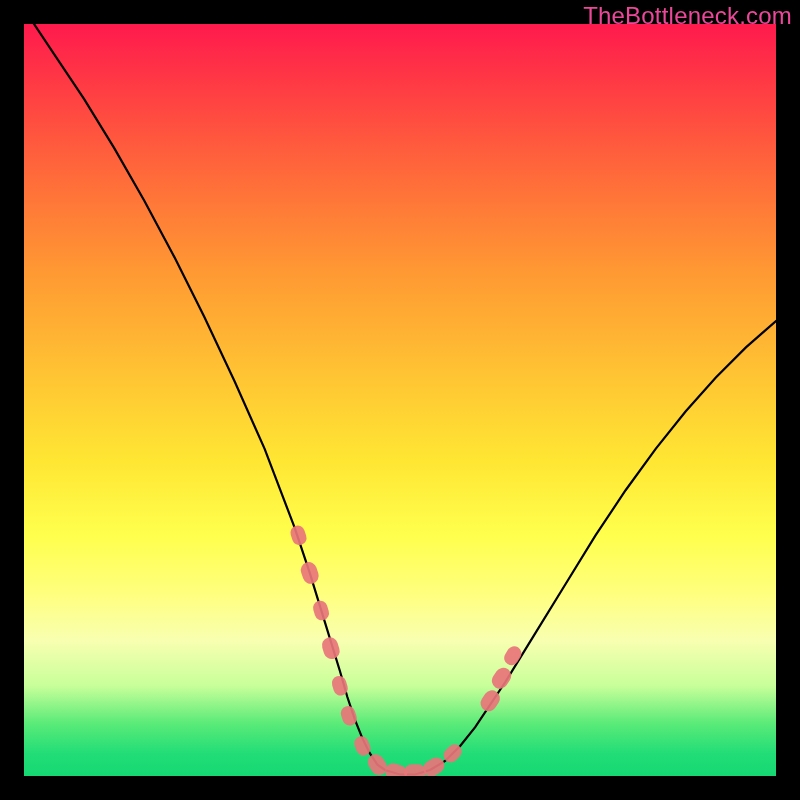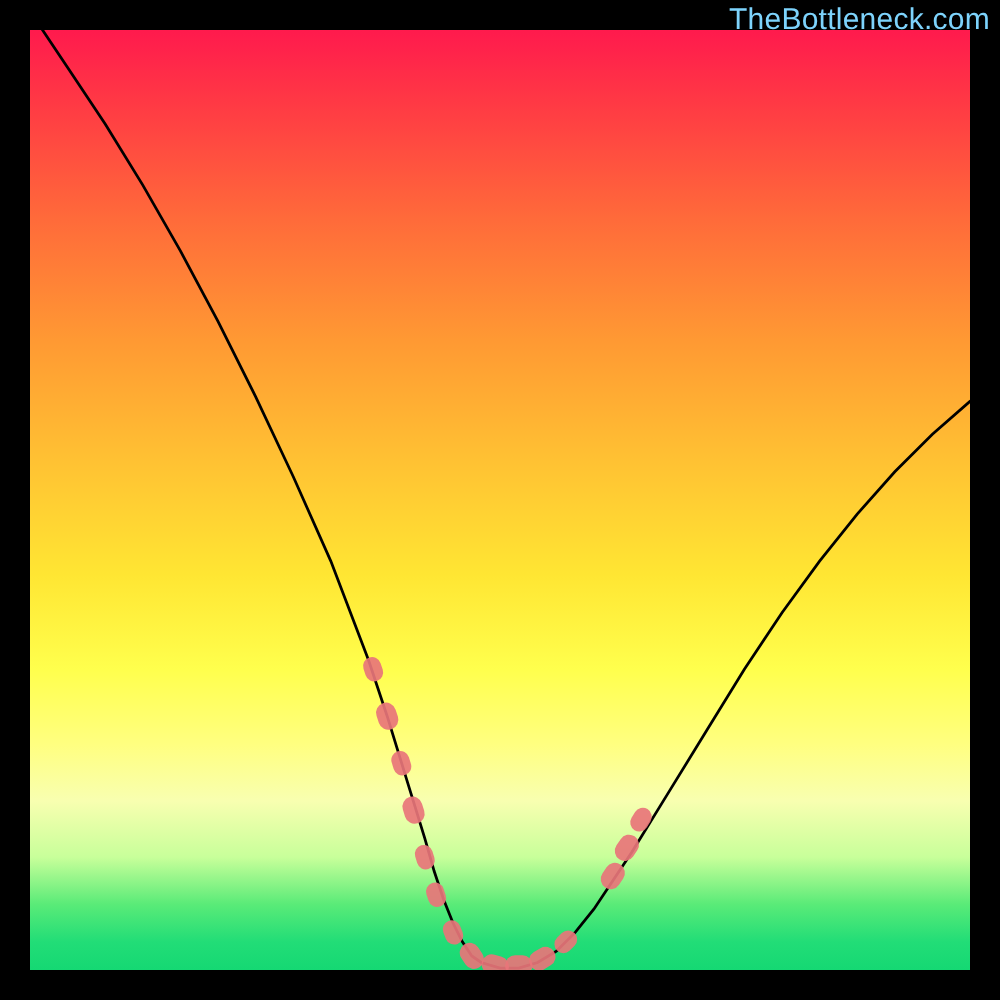--- a/index.html
+++ b/index.html
@@ -30,21 +30,21 @@
       #f8ffb0 82%,
       #c8ff9a 88%,
       #5aeb78 93%,
       #22dd77 97%,
       #15d873 100%);
   }
   .watermark {
     position: absolute;
     top: 2px;
     right: 8px;
-    color: #7dd3fc;
+    color: #ec4899;
     font-size: 24px;
     font-weight: 500;
     letter-spacing: 0.2px;
     z-index: 10;
   }
   svg.plot {
     position: absolute;
     left: 0;
     top: 0;
     width: 752px;

